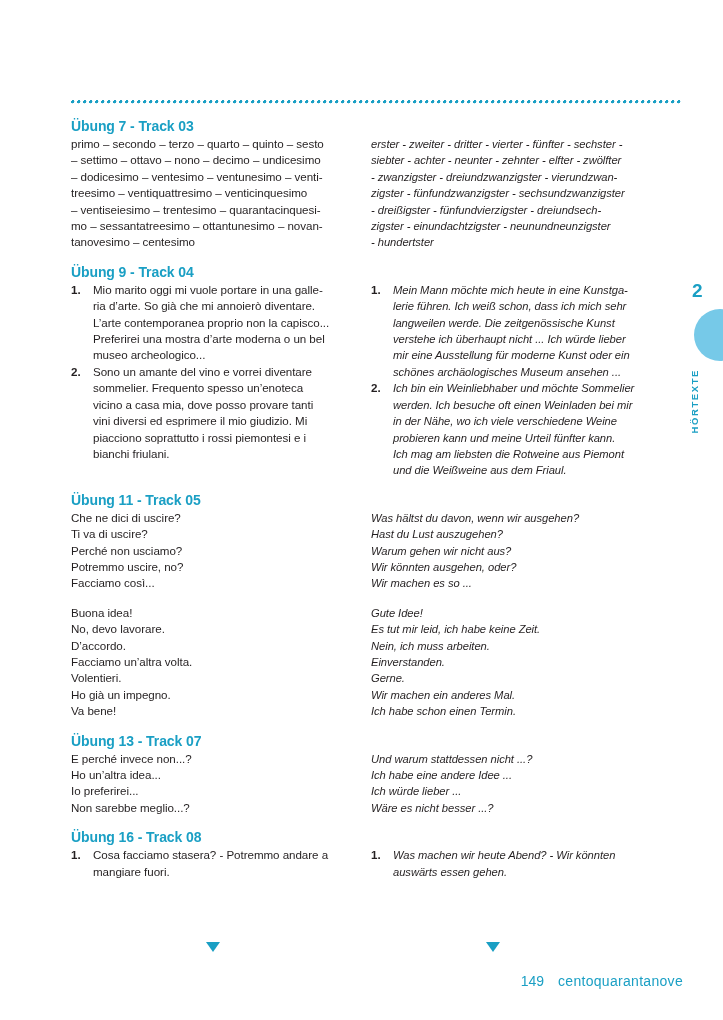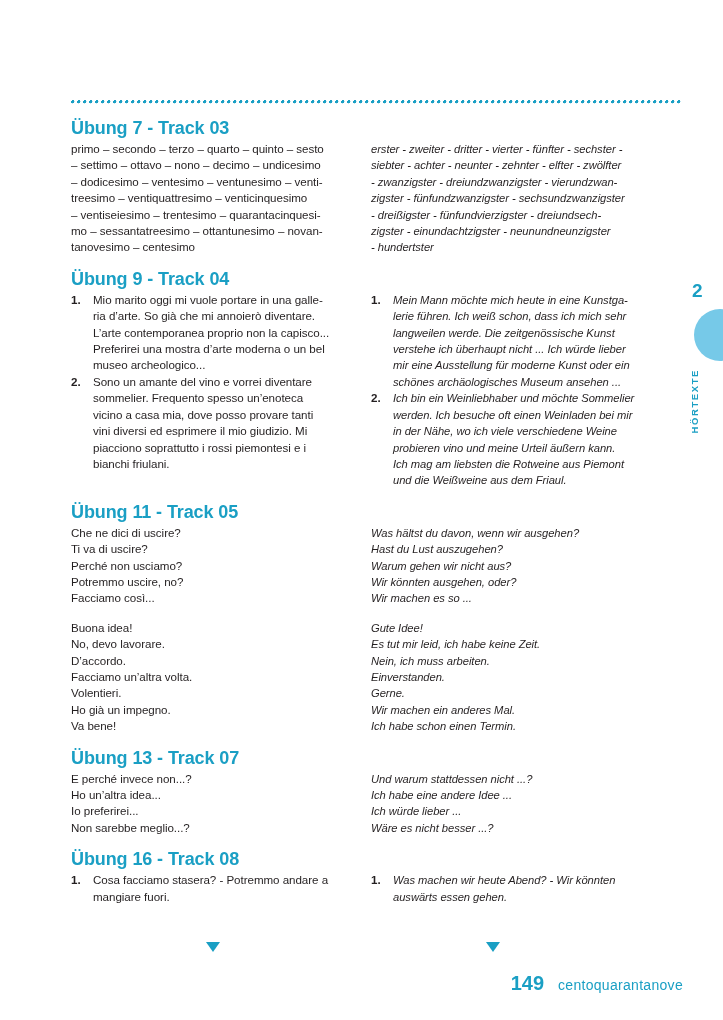--- a/index.html
+++ b/index.html
@@ -78,21 +78,21 @@
     left: 71px;
     top: 118px;
     width: 612px;
   }
 
   .section {
     position: relative;
   }
 
   .sec-title {
-    font-size: 18px;
+    font-size: 14px;
     font-weight: bold;
     color: #1a9fc4;
     margin: 0 0 2px 0;
     letter-spacing: -0.1px;
   }
 
   .cols {
     display: flex;
     width: 612px;
   }
@@ -161,22 +161,22 @@
   
   .footer {
     position: absolute;
     left: 0;
     top: 972px;
     width: 683px;
     text-align: right;
     color: #1a9fc4;
   }
   .footer-page {
-    font-size: 20px;
-    font-weight: bold;
+    font-size: 14px;
+    font-weight: normal;
     margin-right: 14px;
     letter-spacing: 0px;
     margin-top: 20px;
   }
   .footer-word {
     font-size: 14px;
     letter-spacing: 0.3px;
   }
 </style>
 </head>
@@ -262,21 +262,21 @@
                   <span class="line">mir eine Ausstellung für moderne Kunst oder ein</span>
                   <span class="line">schönes archäologisches Museum ansehen ...</span>
                 </span>
               </li>
               <li>
                 <span class="num">2.</span>
                 <span class="txt">
                   <span class="line">Ich bin ein Weinliebhaber und möchte Sommelier</span>
                   <span class="line">werden. Ich besuche oft einen Weinladen bei mir</span>
                   <span class="line">in der Nähe, wo ich viele verschiedene Weine</span>
-                  <span class="line">probieren vino und meine Urteil äußern kann.</span>
+                  <span class="line">probieren kann und meine Urteil fünfter kann.</span>
                   <span class="line">Ich mag am liebsten die Rotweine aus Piemont</span>
                   <span class="line">und die Weißweine aus dem Friaul.</span>
                 </span>
               </li>
             </ol>
           </div>
         </div>
       </div>
       <div class="spacer-sec"></div>
       <div class="section">

